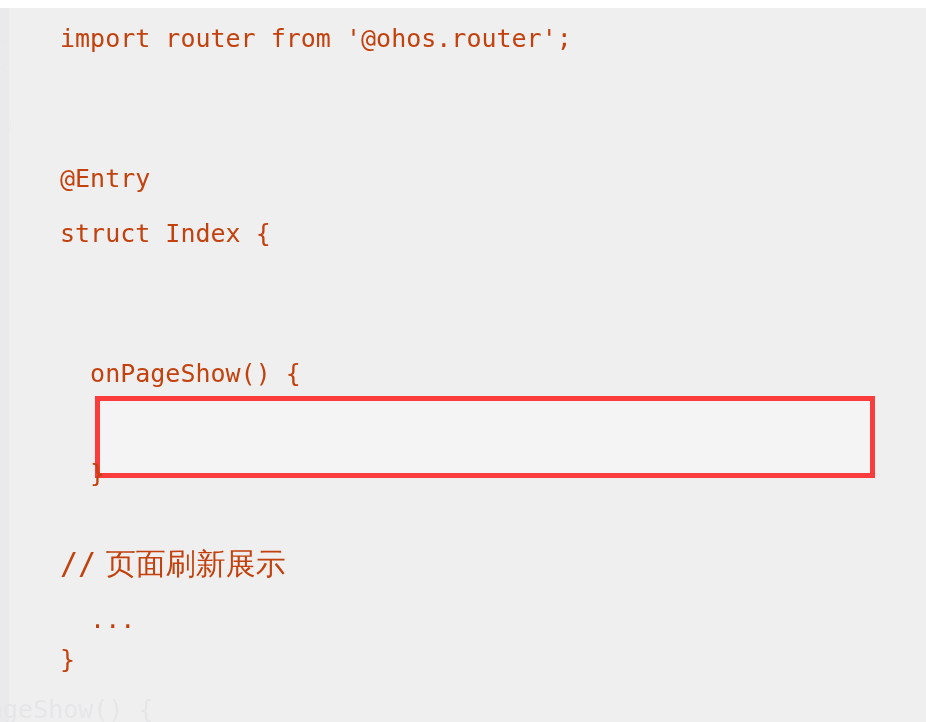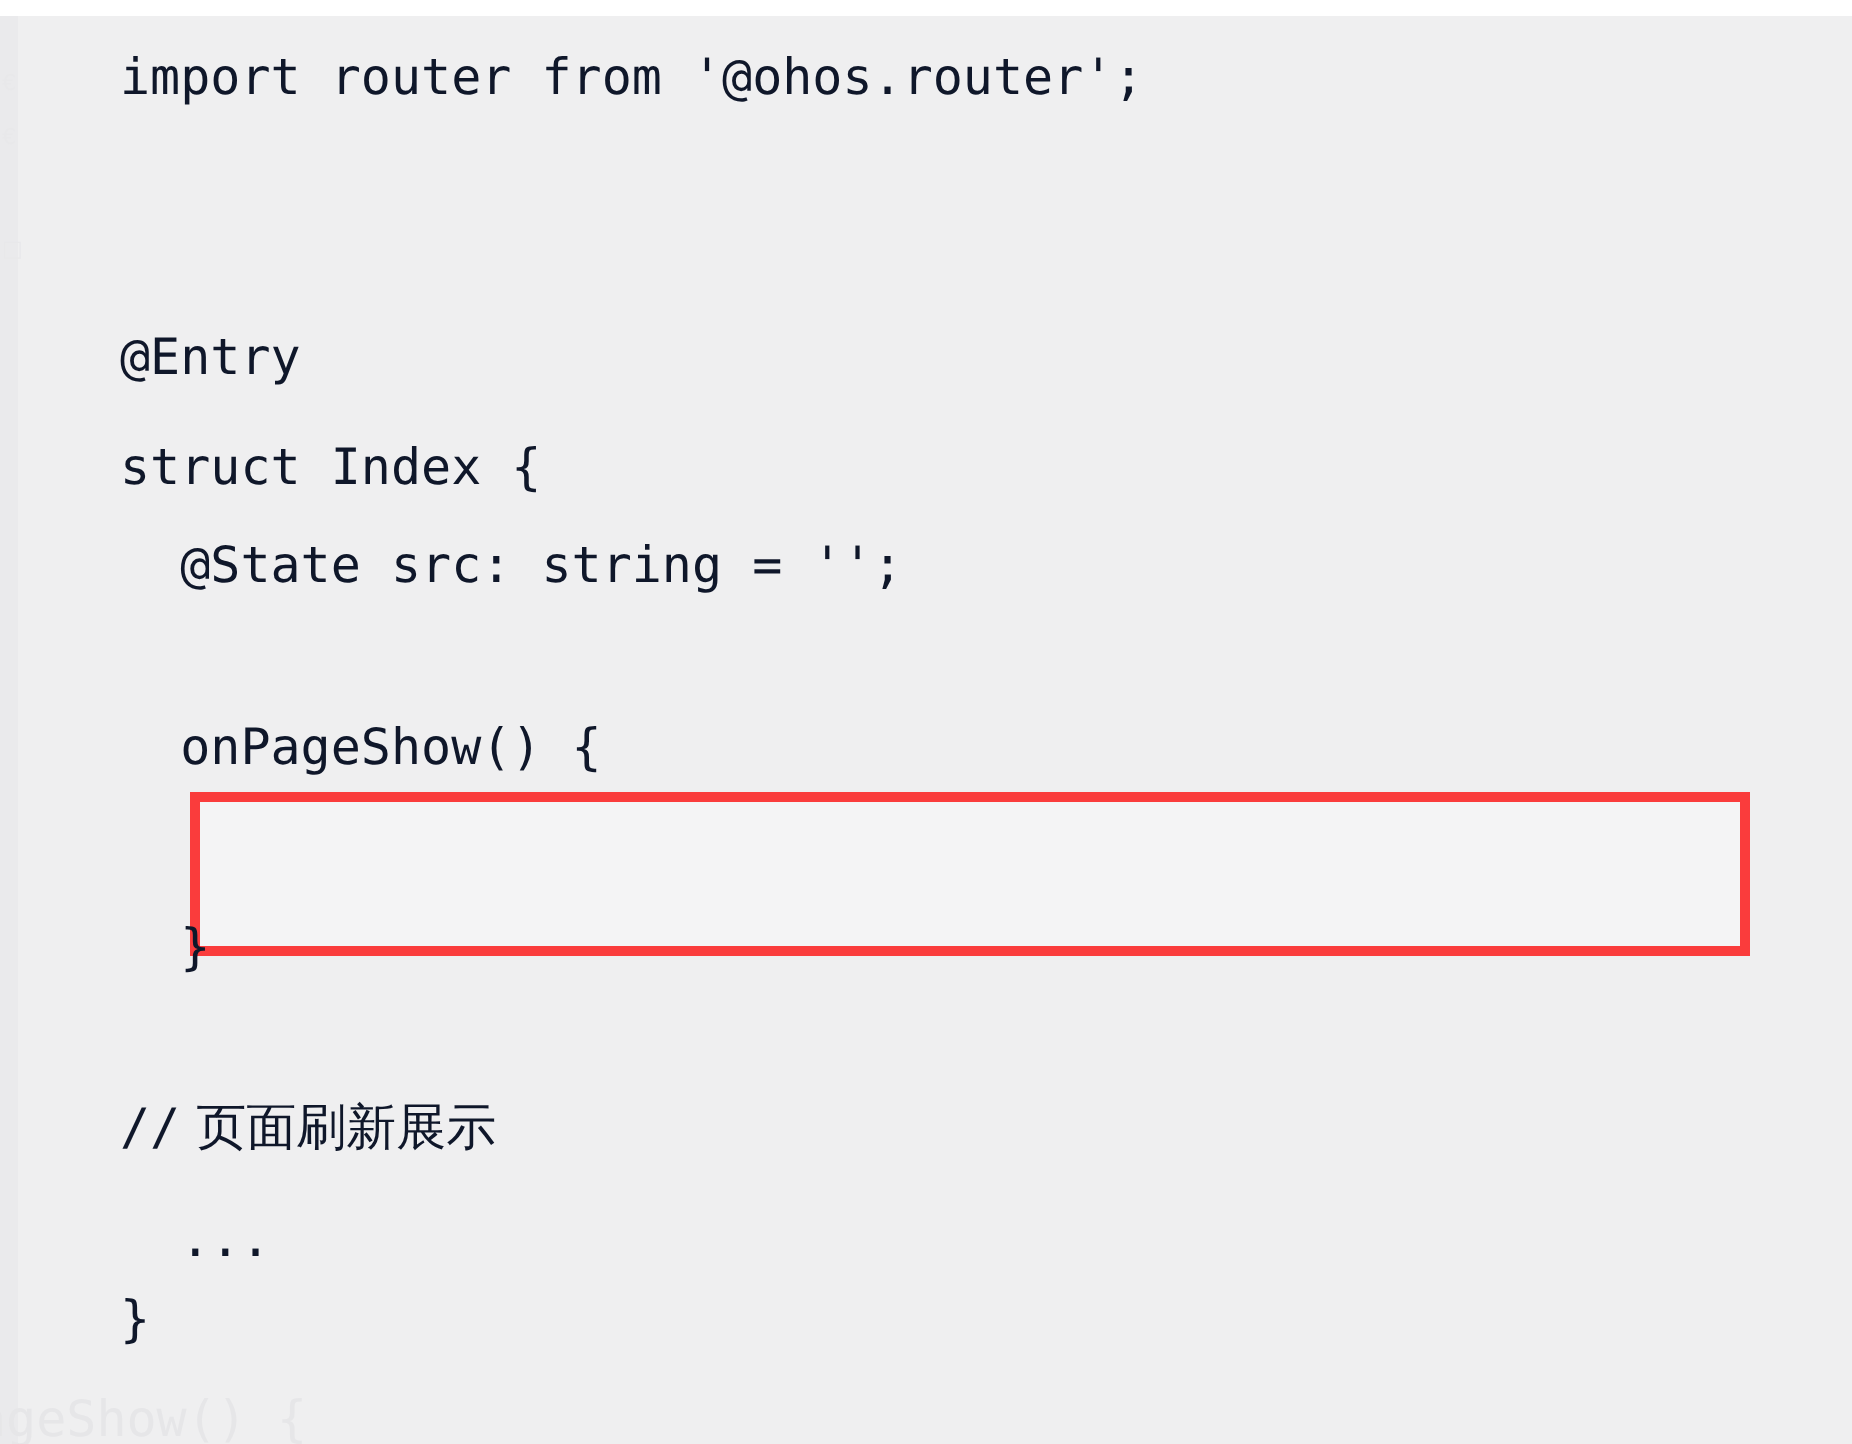--- a/index.html
+++ b/index.html
@@ -52,27 +52,27 @@
     background: #ffffff;
   }
 
   
   .code-line {
     position: absolute;
     white-space: pre;
     font-family: "DejaVu Sans Mono", "Liberation Mono", monospace;
     font-size: 25px;
     line-height: 30px;
-    color: #0f172a;
+    color: #c2410c;
     letter-spacing: 0px;
   }
 
   .code-line.cn {
     font-family: "DejaVu Sans", "Liberation Sans", sans-serif;
-    font-size: 25px;
+    font-size: 30px;
   }
 
   .code-line .mono-slashes {
     font-family: "DejaVu Sans Mono", "Liberation Mono", monospace;
   }
 
   
   .ghost-line {
     position: absolute;
     white-space: pre;
@@ -128,21 +128,20 @@
 
   <div class="highlight-box"></div>
 
   <div class="code-line" style="left:60px; top:24px;">import router from '@ohos.router';</div>
 
   <div class="code-line" style="left:60px; top:120px;margin-top:44px;">@Entry</div>
 
 
   <div class="code-line" style="left:60px; top:219px;">struct Index {</div>
 
-  <div class="code-line" style="left:60px; top:268px;">  @State src: string = '';</div>
 
   <div class="code-line" style="left:60px; top:359px;">  onPageShow() {</div>
 
 
   <div class="code-line boxed" style="left:60px; top:459px;">  }</div>
 
   <div class="code-line cn" style="left:60px; top:549px;"><span class="mono-slashes">//</span><span>&nbsp;</span><span>页面刷新展示</span></div>
 
   <div class="code-line" style="left:60px; top:605px;">  ...</div>
 

